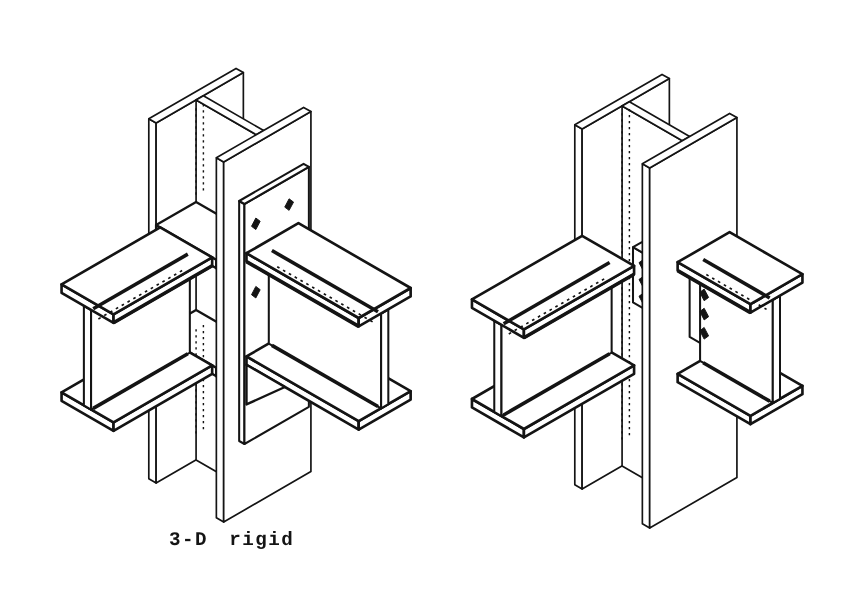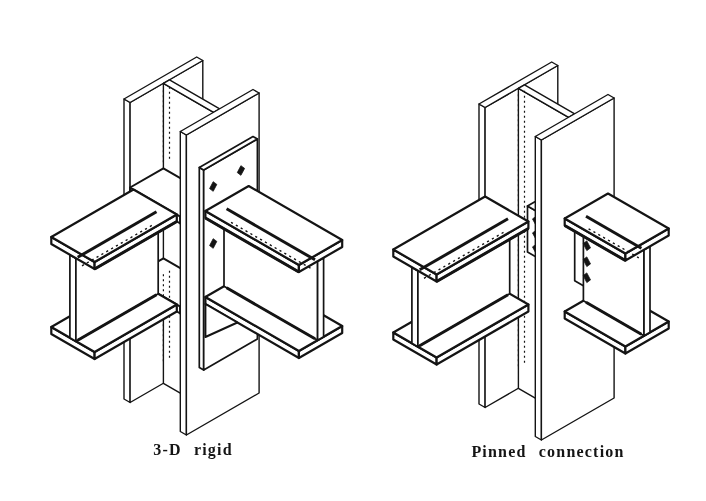--- a/index.html
+++ b/index.html
@@ -1,21 +1,21 @@
 <!DOCTYPE html>
 <html><head>
 <meta charset="utf-8">
 <style>
   html,body{margin:0;padding:0;background:#ffffff;}
   .page{
     position:relative;
     width:706px;height:501px;
     background:#ffffff;
     overflow:hidden;
-    font-family:Liberation Serif, serif;
+    font-family:Liberation Mono, monospace;
   }
   .canvas{position:absolute;left:0;top:0;}
   .caption{
     position:absolute;
     width:240px;
     text-align:center;
     font-weight:bold;
     font-size:16px;
     letter-spacing:1.2px;
     word-spacing:7px;
@@ -138,14 +138,13 @@
         <line x1="564.7" y1="225.5" x2="625.4" y2="260.5" stroke="#141414" stroke-width="3"></line>
         <line x1="588.6" y1="228.8" x2="638.8" y2="257.8" stroke="#141414" stroke-width="1.4" stroke-dasharray="2.2 3.4"></line>
         <polygon points="586.8,272.9 590.5,279.9 586.8,282.6 583.2,275.6" fill="#141414" stroke="#141414" stroke-width="0.8" stroke-linejoin="round"></polygon>
         <polygon points="586.8,256.9 590.5,263.9 586.8,266.6 583.2,259.6" fill="#141414" stroke="#141414" stroke-width="0.8" stroke-linejoin="round"></polygon>
         <polygon points="586.8,240.9 590.5,247.9 586.8,250.6 583.2,243.6" fill="#141414" stroke="#141414" stroke-width="0.8" stroke-linejoin="round"></polygon>
       </g>
   </svg>
 
   <div class="caption caption-rigid">3-D rigid</div>
 
-  <div class="caption caption-pinned">Pinned connection</div>
 </div>
 
 </body></html>

